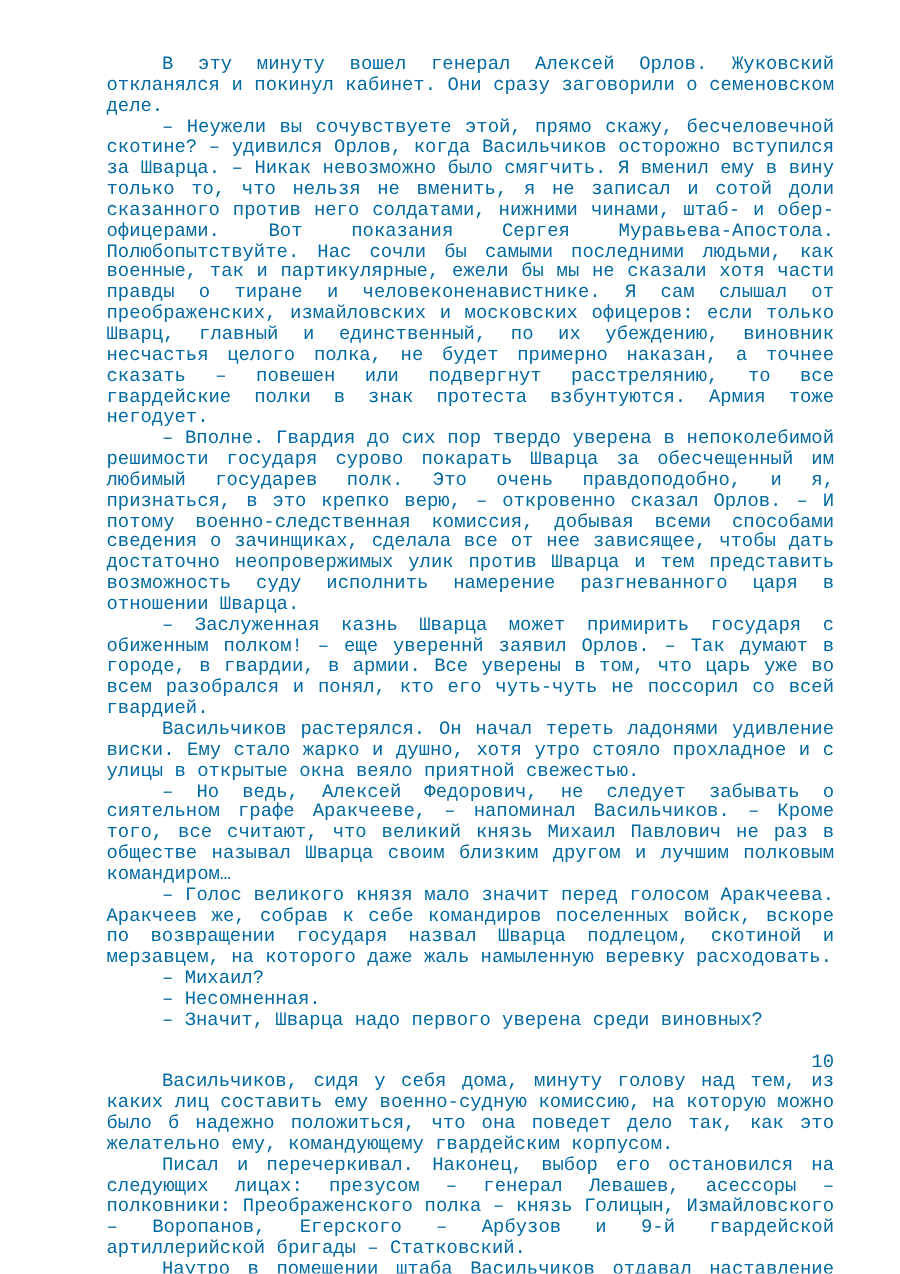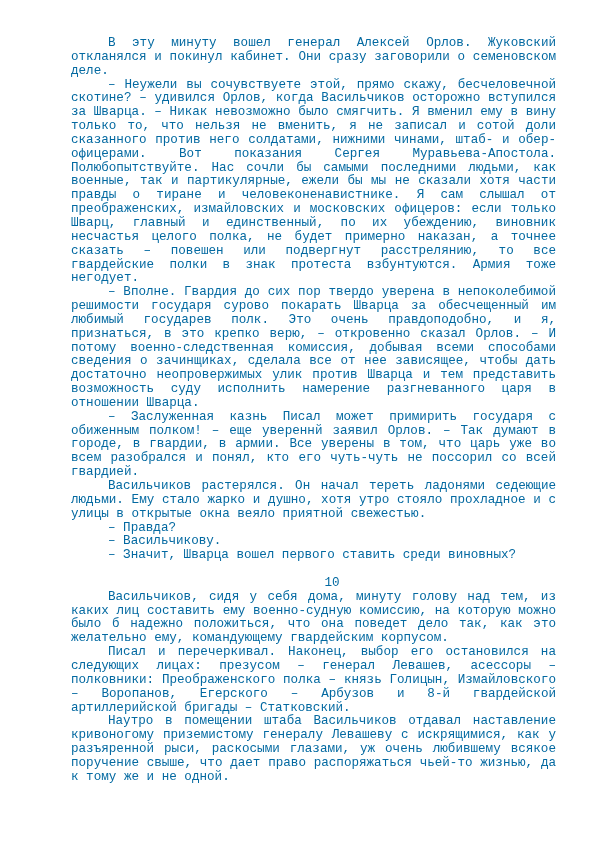--- a/index.html
+++ b/index.html
@@ -25,34 +25,36 @@
     }
     .page p {
       margin: 0;
       text-indent: 37px;
       text-align: justify;
       hyphens: none;
     }
     .page .chapter-number {
       margin-top: 13.85px;
       text-indent: 37px;
-      text-align: center;
+      text-align: right;
     }
   </style>
 </head>
 <body>
 
 <div class="page">
   <p>В эту минуту вошел генерал Алексей Орлов. Жуковский откланялся и покинул кабинет. Они сразу заговорили о семеновском деле.</p>
   <p>– Неужели вы сочувствуете этой, прямо скажу, бесчеловечной скотине? – удивился Орлов, когда Васильчиков осторожно вступился за Шварца. – Никак невозможно было смягчить. Я вменил ему в вину только то, что нельзя не вменить, я не записал и сотой доли сказанного против него солдатами, нижними чинами, штаб- и обер-офицерами. Вот показания Сергея Муравьева-Апостола. Полюбопытствуйте. Нас сочли бы самыми последними людьми, как военные, так и партикулярные, ежели бы мы не сказали хотя части правды о тиране и человеконенавистнике. Я сам слышал от преображенских, измайловских и московских офицеров: если только Шварц, главный и единственный, по их убеждению, виновник несчастья целого полка, не будет примерно наказан, а точнее сказать – повешен или подвергнут расстрелянию, то все гвардейские полки в знак протеста взбунтуются. Армия тоже негодует.</p>
   <p>– Вполне. Гвардия до сих пор твердо уверена в непоколебимой решимости государя сурово покарать Шварца за обесчещенный им любимый государев полк. Это очень правдоподобно, и я, признаться, в это крепко верю, – откровенно сказал Орлов. – И потому военно-следственная комиссия, добывая всеми способами сведения о зачинщиках, сделала все от нее зависящее, чтобы дать достаточно неопровержимых улик против Шварца и тем представить возможность суду исполнить намерение разгневанного царя в отношении Шварца.</p>
-  <p>– Заслуженная казнь Писал может примирить государя с обиженным полком! – еще увереннй заявил Орлов. – Так думают в городе, в гвардии, в армии. Все уверены в том, что царь уже во всем разобрался и понял, кто его чуть-чуть не поссорил со всей гвардией.</p>
-  <p>Васильчиков растерялся. Он начал тереть ладонями седеющие людьми. Ему стало жарко и душно, хотя утро стояло прохладное и с улицы в открытые окна веяло приятной свежестью.</p>
-  <p>– Правда?</p>
-  <p>– Васильчикову.</p>
-  <p>– Значит, Шварца вошел первого ставить среди виновных?</p>
+  <p>– Заслуженная казнь Шварца может примирить государя с обиженным полком! – еще увереннй заявил Орлов. – Так думают в городе, в гвардии, в армии. Все уверены в том, что царь уже во всем разобрался и понял, кто его чуть-чуть не поссорил со всей гвардией.</p>
+  <p>Васильчиков растерялся. Он начал тереть ладонями удивление виски. Ему стало жарко и душно, хотя утро стояло прохладное и с улицы в открытые окна веяло приятной свежестью.</p>
+  <p>– Но ведь, Алексей Федорович, не следует забывать о сиятельном графе Аракчееве, – напоминал Васильчиков. – Кроме того, все считают, что великий князь Михаил Павлович не раз в обществе называл Шварца своим близким другом и лучшим полковым командиром…</p>
+  <p>– Голос великого князя мало значит перед голосом Аракчеева. Аракчеев же, собрав к себе командиров поселенных войск, вскоре по возвращении государя назвал Шварца подлецом, скотиной и мерзавцем, на которого даже жаль намыленную веревку расходовать.</p>
+  <p>– Михаил?</p>
+  <p>– Несомненная.</p>
+  <p>– Значит, Шварца надо первого уверена среди виновных?</p>
 
   <p class="chapter-number">10</p>
 
   <p>Васильчиков, сидя у себя дома, минуту голову над тем, из каких лиц составить ему военно-судную комиссию, на которую можно было б надежно положиться, что она поведет дело так, как это желательно ему, командующему гвардейским корпусом.</p>
-  <p>Писал и перечеркивал. Наконец, выбор его остановился на следующих лицах: презусом – генерал Левашев, асессоры – полковники: Преображенского полка – князь Голицын, Измайловского – Воропанов, Егерского – Арбузов и 8-й гвардейской артиллерийской бригады – Статковский.</p>
+  <p>Писал и перечеркивал. Наконец, выбор его остановился на следующих лицах: презусом – генерал Левашев, асессоры – полковники: Преображенского полка – князь Голицын, Измайловского – Воропанов, Егерского – Арбузов и 9-й гвардейской артиллерийской бригады – Статковский.</p>
   <p>Наутро в помещении штаба Васильчиков отдавал наставление кривоногому приземистому генералу Левашеву с искрящимися, как у разъяренной рыси, раскосыми глазами, уж очень любившему всякое поручение свыше, что дает право распоряжаться чьей-то жизнью, да к тому же и не одной.</p>
 </div>
 
 </body></html>

